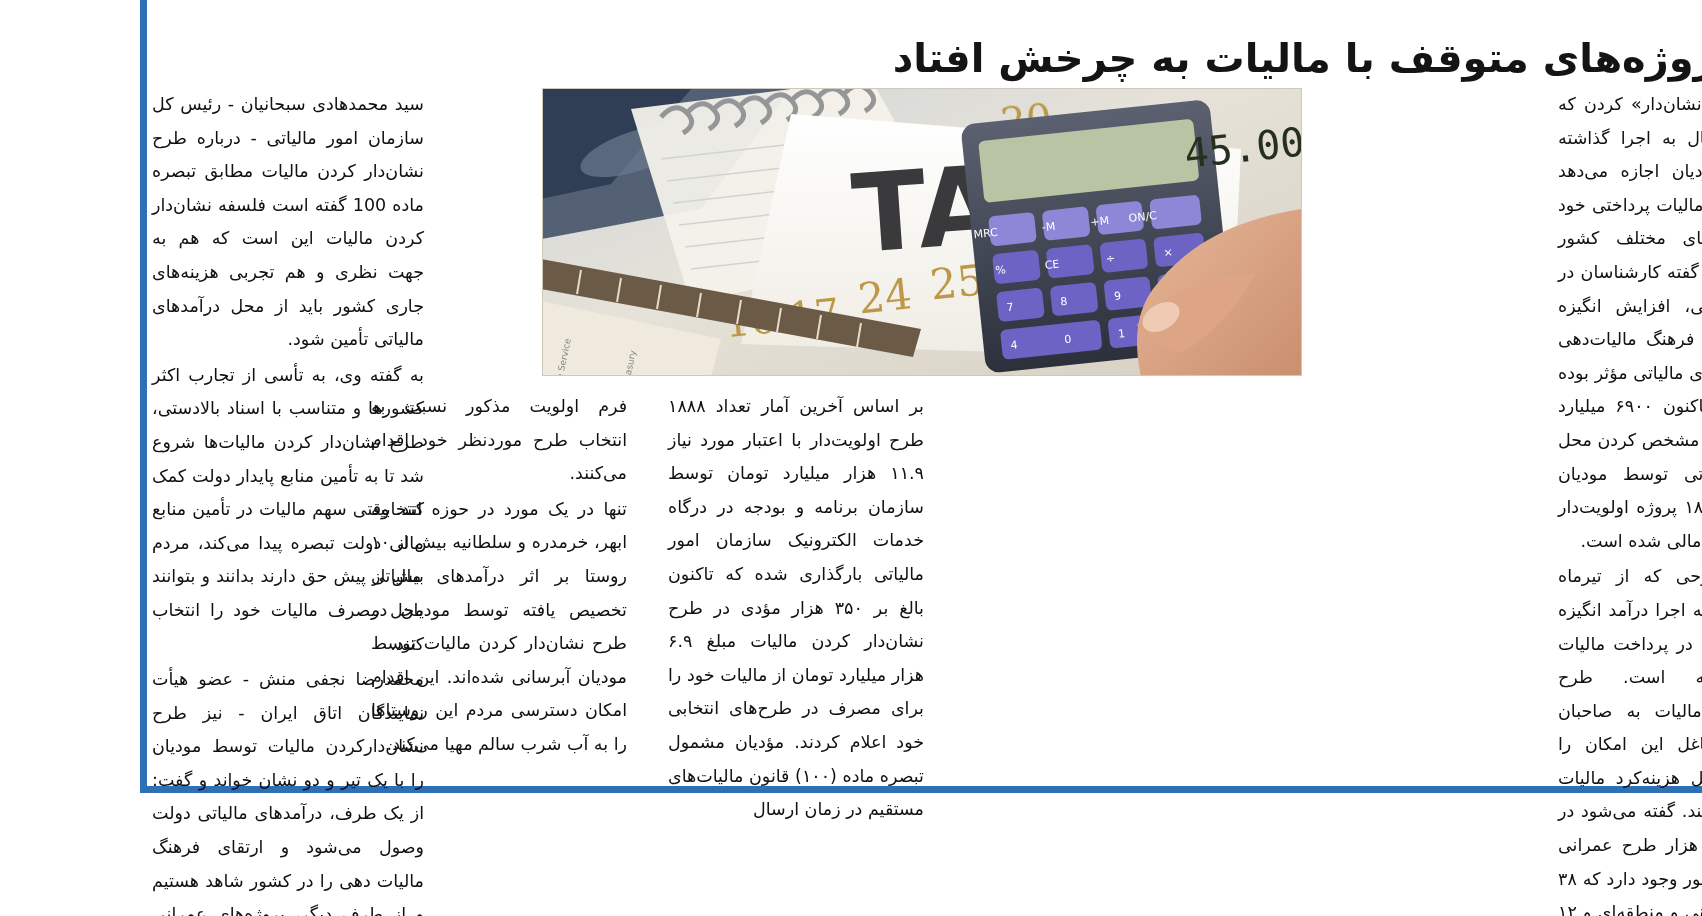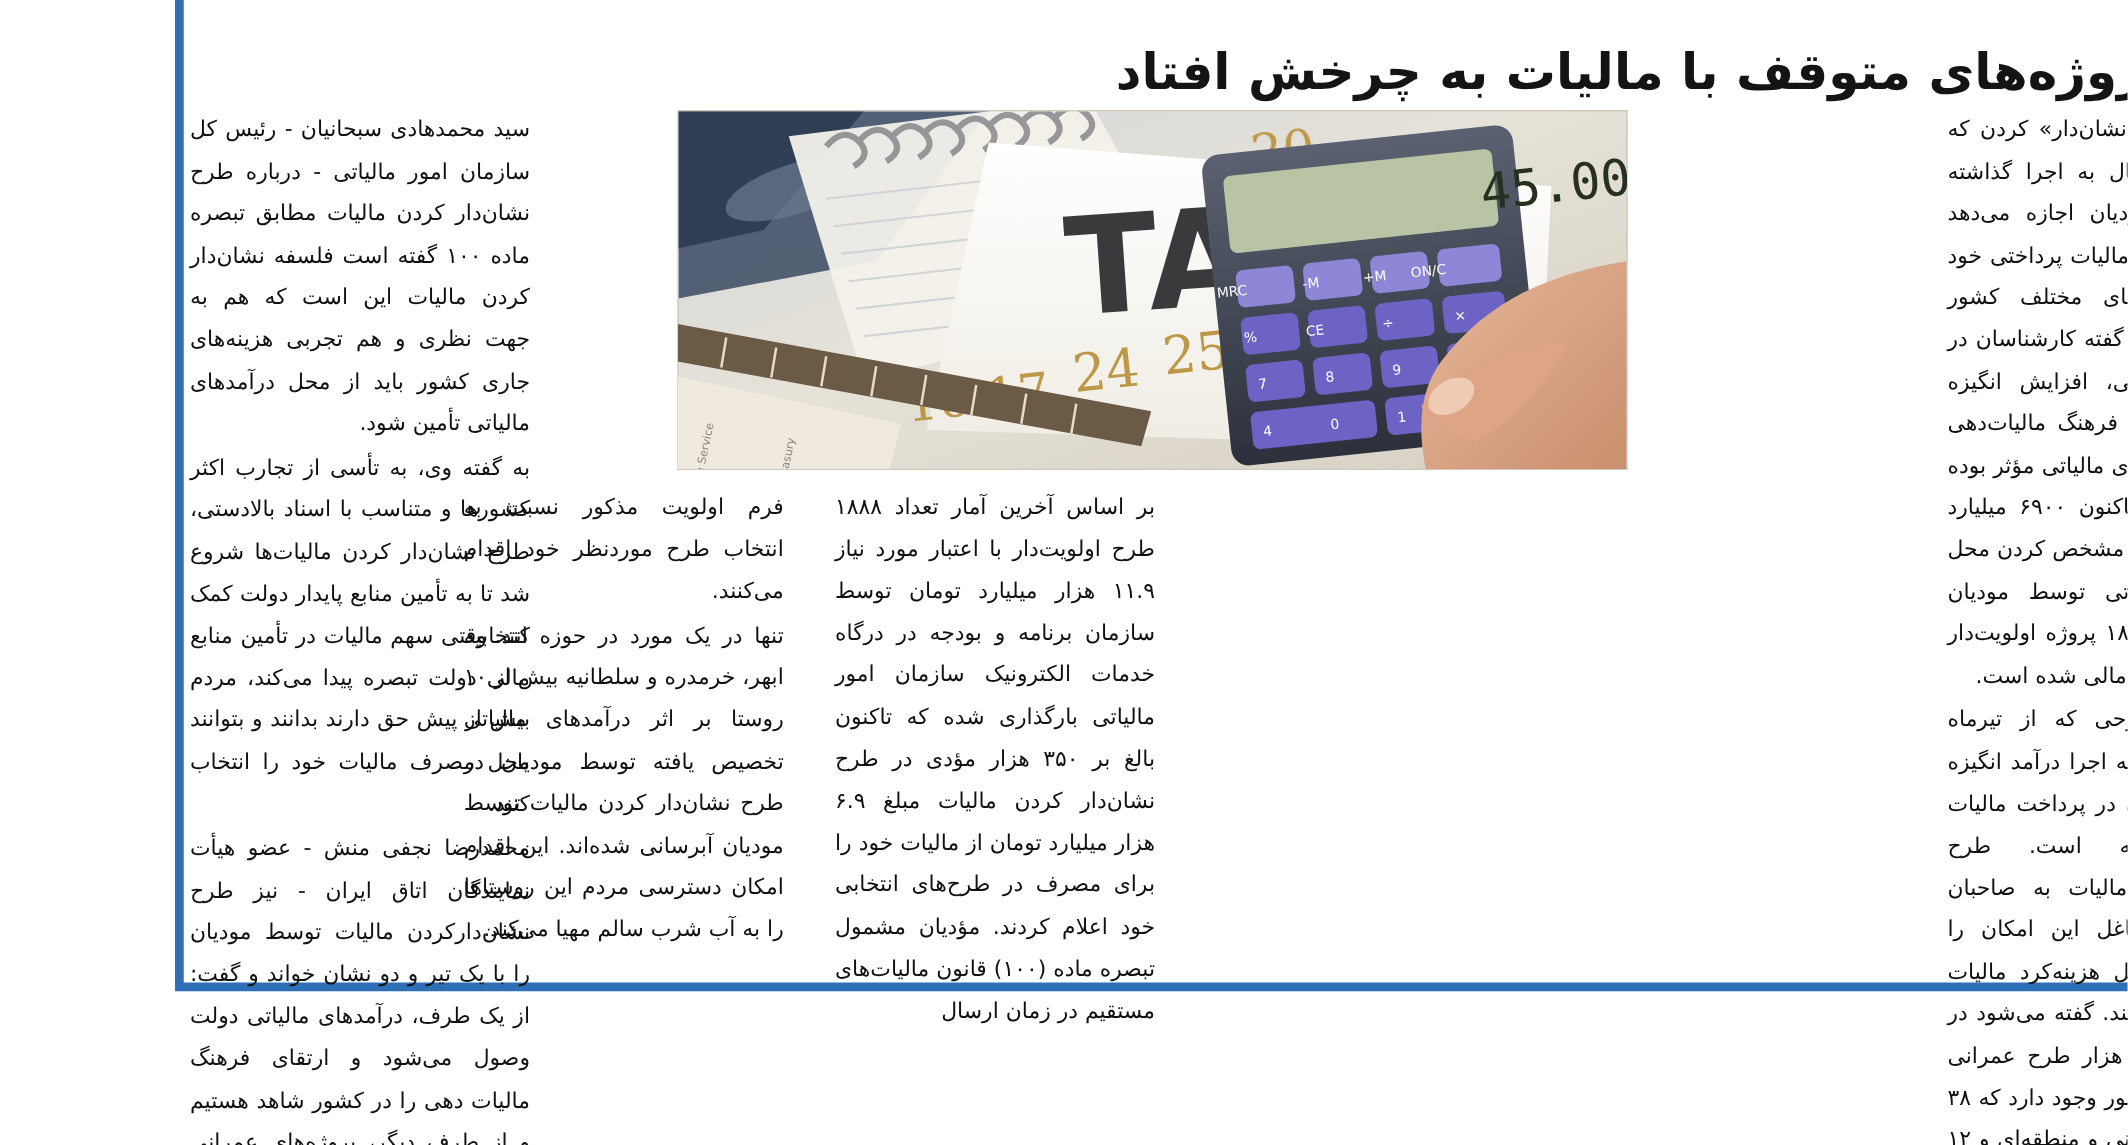--- a/index.html
+++ b/index.html
@@ -277,19 +277,19 @@
     <div class="col col-4" style="top: 390px;">
       <p>بر اساس آخرین آمار تعداد ۱۸۸۸ طرح اولویت‌دار با اعتبار مورد نیاز ۱۱.۹ هزار میلیارد تومان توسط سازمان برنامه و بودجه در درگاه خدمات الکترونیک سازمان امور مالیاتی بارگذاری شده که تاکنون بالغ بر ۳۵۰ هزار مؤدی در طرح نشان‌دار کردن مالیات مبلغ ۶.۹ هزار میلیارد تومان از مالیات خود را برای مصرف در طرح‌های انتخابی خود اعلام کردند. مؤدیان مشمول تبصره ماده (۱۰۰) قانون مالیات‌های مستقیم در زمان ارسال</p>
     </div>
 
     <div class="col col-5" style="top: 390px;">
       <p>فرم اولویت مذکور نسبت به انتخاب طرح موردنظر خود اقدام می‌کنند.</p>
       <p>تنها در یک مورد در حوزه انتخابیه ابهر، خرمدره و سلطانیه بیش از ۱۰ روستا بر اثر درآمدهای مالیاتی تخصیص یافته توسط مودیان در طرح نشان‌دار کردن مالیات توسط مودیان آبرسانی شده‌اند. این اقدام امکان دسترسی مردم این روستاها را به آب شرب سالم مهیا می‌کند.</p>
     </div>
 
     <div class="col-left">
-      <p>سید محمدهادی سبحانیان - رئیس کل سازمان امور مالیاتی - درباره طرح نشان‌دار کردن مالیات مطابق تبصره ماده ۱۰۰ گفته است فلسفه نشان‌دار کردن مالیات این است که هم به جهت نظری و هم تجربی هزینه‌های جاری کشور باید از محل درآمدهای مالیاتی تأمین شود.</p>
+      <p>سید محمدهادی سبحانیان - رئیس کل سازمان امور مالیاتی - درباره طرح نشان‌دار کردن مالیات مطابق تبصره ماده 100 گفته است فلسفه نشان‌دار کردن مالیات این است که هم به جهت نظری و هم تجربی هزینه‌های جاری کشور باید از محل درآمدهای مالیاتی تأمین شود.</p>
       <p>به گفته وی، به تأسی از تجارب اکثر کشورها و متناسب با اسناد بالادستی، طرح نشان‌دار کردن مالیات‌ها شروع شد تا به تأمین منابع پایدار دولت کمک کند. وقتی سهم مالیات در تأمین منابع مالی دولت تبصره پیدا می‌کند، مردم بیش از پیش حق دارند بدانند و بتوانند محل مصرف مالیات خود را انتخاب کنند.</p>
       <p>محمدرضا نجفی منش - عضو هیأت نمایندگان اتاق ایران - نیز طرح نشان‌دارکردن مالیات توسط مودیان را با یک تیر و دو نشان خواند و گفت: از یک طرف، درآمدهای مالیاتی دولت وصول می‌شود و ارتقای فرهنگ مالیات دهی را در کشور شاهد هستیم و از طرف دیگر، پروژه‌های عمرانی کشور تأمین مالی می‌شوند. این طرح تا حد زیادی به عنوان مشوق برای مالیات دهنده عمل می‌کند. وقتی افراد بدانند مالیات پرداختی‌شان در کدام پروژه و استان به کار می‌افتد، با رضایت بیشتری به پرداخت مالیات مبادرت می‌کنند.</p>
     </div>
 
   </div>
 </div>
 
 </body></html>

